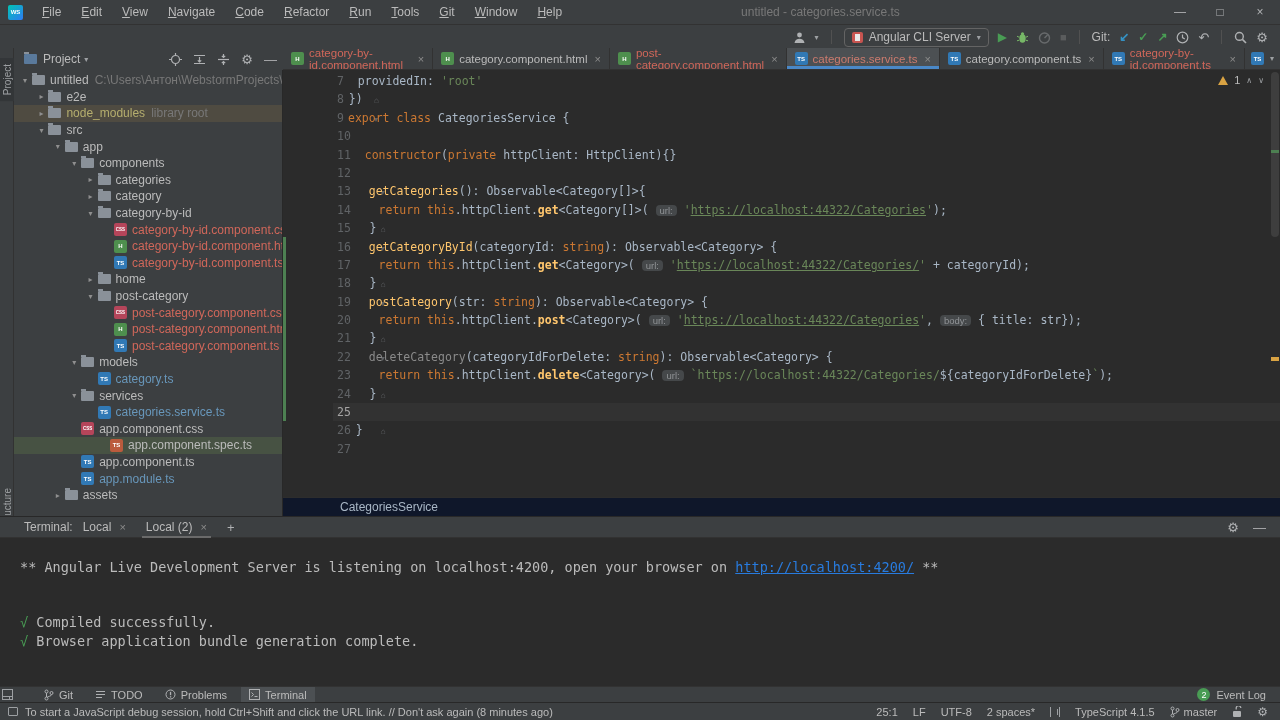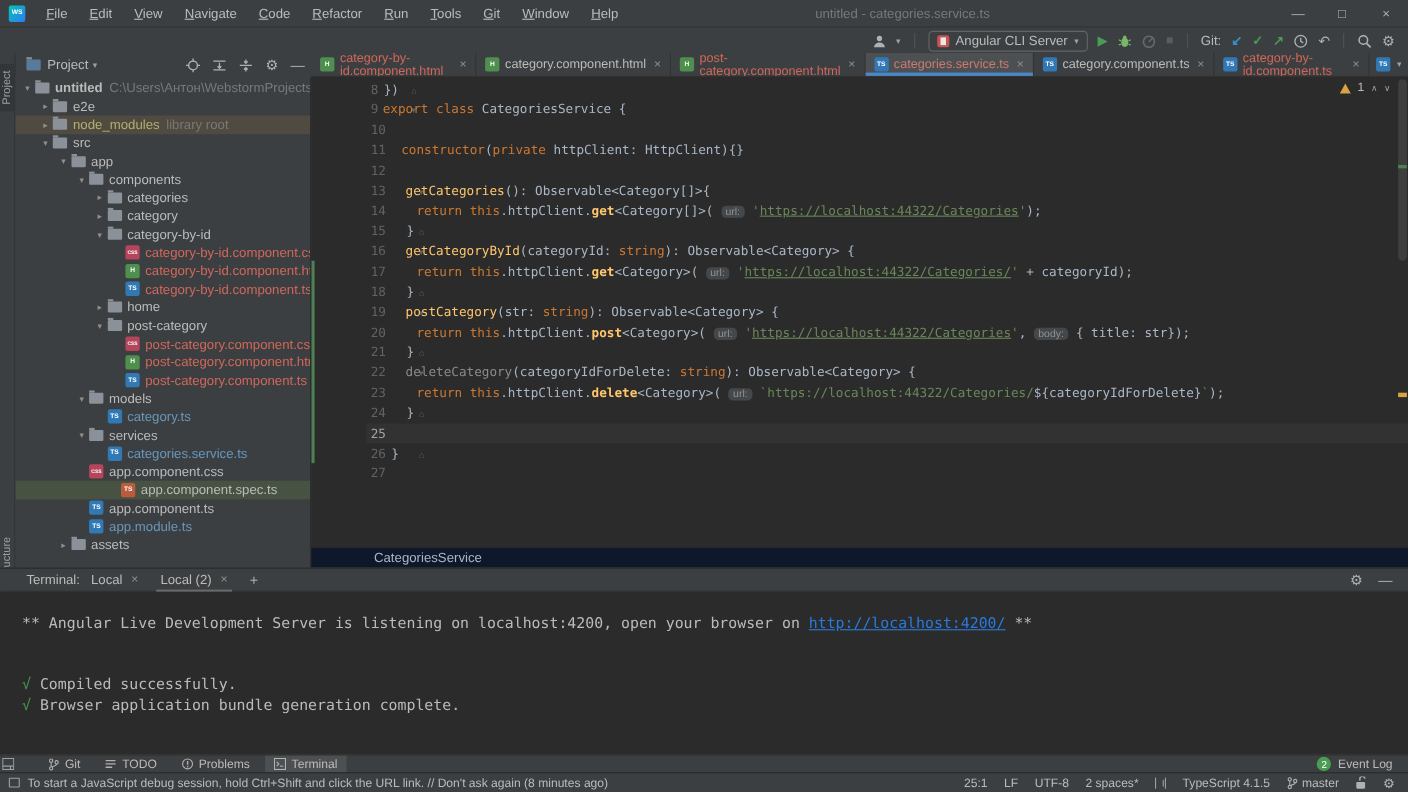--- a/index.html
+++ b/index.html
@@ -42,21 +42,21 @@
   #proj-header .hicons { margin-left:auto; display:flex; align-items:center; gap:11px; }
   #tabs { flex:1; display:flex; align-items:stretch; height:22px; border-bottom:1px solid #323232; overflow:hidden; }
   .etab { display:flex; align-items:center; gap:5px; padding:0 8px; border-right:1px solid #323232;
     font-size:11.5px; position:relative; }
   .etab.active { background:#4c5053; }
   .etab.active::after { content:''; position:absolute; left:0; right:0; bottom:0; height:3px; background:#4a88c7; }
   .tclose { color:#8c8c8c; font-size:11px; margin-left:2px; }
   #tabs-end { display:flex; align-items:center; gap:6px; padding:0 6px; margin-left:auto; }
 
   .c-red { color:#d1675a; } .c-blue { color:#6897bb; } .c-salmon { color:#cc7b6e; }
-  .c-default { color:#bbbbbb; } .c-olive { color:#b5ae6e; } .bold { font-weight:bold; }
+  .c-default { color:#bbbbbb; } .c-olive { color:#b5ae6e; } .bold { font-weight:normal; }
 
   
   .ficon { width:13px; height:13px; border-radius:2px; color:#fff; font-size:6px; font-weight:bold;
     display:inline-flex; align-items:center; justify-content:center; flex:none; }
   .ficon.ts { background:#3179b5; } .ficon.html { background:#4e8f4e; }
   .ficon.css { background:#b5455a; font-size:4.5px; } .ficon.spec { background:#bb5b3d; }
   .fold-ic { width:13px; height:10px; background:#8a9199; border-radius:1px; position:relative; flex:none; }
   .fold-ic::before { content:''; position:absolute; left:0; top:-2px; width:5px; height:2px; background:#8a9199; }
 
   
@@ -438,20 +438,21 @@
         <span class="tchev">▸</span>
         <span class="fold-ic"></span>
         <span class="tlabel">assets</span>
       </div>
     </div>
 </div>
 
 <div id="editor">
   <div id="left-change-strip"></div>
   <div id="code-area">
+      <div class="cl"><span class="ln">7</span><span class="ctext"><span class="tk-d">  providedIn: </span><span class="tk-s">'root'</span></span></div>
       <div class="cl"><span class="ln">8</span><span class="foldm">⌂</span><span class="ctext"><span class="tk-d">})</span></span></div>
       <div class="cl"><span class="ln">9</span><span class="foldm">▾</span><span class="ctext"><span class="tk-k">export class</span><span class="tk-d"> CategoriesService {</span></span></div>
       <div class="cl"><span class="ln">10</span><span class="ctext"></span></div>
       <div class="cl"><span class="ln">11</span><span class="chg"></span><span class="ctext"><span class="tk-d">  </span><span class="tk-k">constructor</span><span class="tk-d">(</span><span class="tk-k">private</span><span class="tk-d"> httpClient: HttpClient){}</span></span></div>
       <div class="cl"><span class="ln">12</span><span class="ctext"></span></div>
       <div class="cl"><span class="ln">13</span><span class="foldm">▾</span><span class="ctext"><span class="tk-d">  </span><span class="tk-f">getCategories</span><span class="tk-d">(): Observable&lt;Category[]&gt;{</span></span></div>
       <div class="cl"><span class="ln">14</span><span class="ctext"><span class="tk-d">    </span><span class="tk-k">return this</span><span class="tk-d">.httpClient.</span><span class="tk-fb">get</span><span class="tk-d">&lt;Category[]&gt;( </span><span class="tk-h">url:</span><span class="tk-d"> </span><span class="tk-s">'</span><span class="tk-u">https://localhost:44322/Categories</span><span class="tk-s">'</span><span class="tk-d">);</span></span></div>
       <div class="cl"><span class="ln">15</span><span class="foldm">⌂</span><span class="ctext"><span class="tk-d">  }</span></span></div>
       <div class="cl"><span class="ln">16</span><span class="foldm">▾</span><span class="ctext"><span class="tk-d">  </span><span class="tk-f">getCategoryById</span><span class="tk-d">(categoryId: </span><span class="tk-k">string</span><span class="tk-d">): Observable&lt;Category&gt; {</span></span></div>
       <div class="cl"><span class="ln">17</span><span class="ctext"><span class="tk-d">    </span><span class="tk-k">return this</span><span class="tk-d">.httpClient.</span><span class="tk-fb">get</span><span class="tk-d">&lt;Category&gt;( </span><span class="tk-h">url:</span><span class="tk-d"> </span><span class="tk-s">'</span><span class="tk-u">https://localhost:44322/Categories/</span><span class="tk-s">'</span><span class="tk-d"> + categoryId);</span></span></div>

